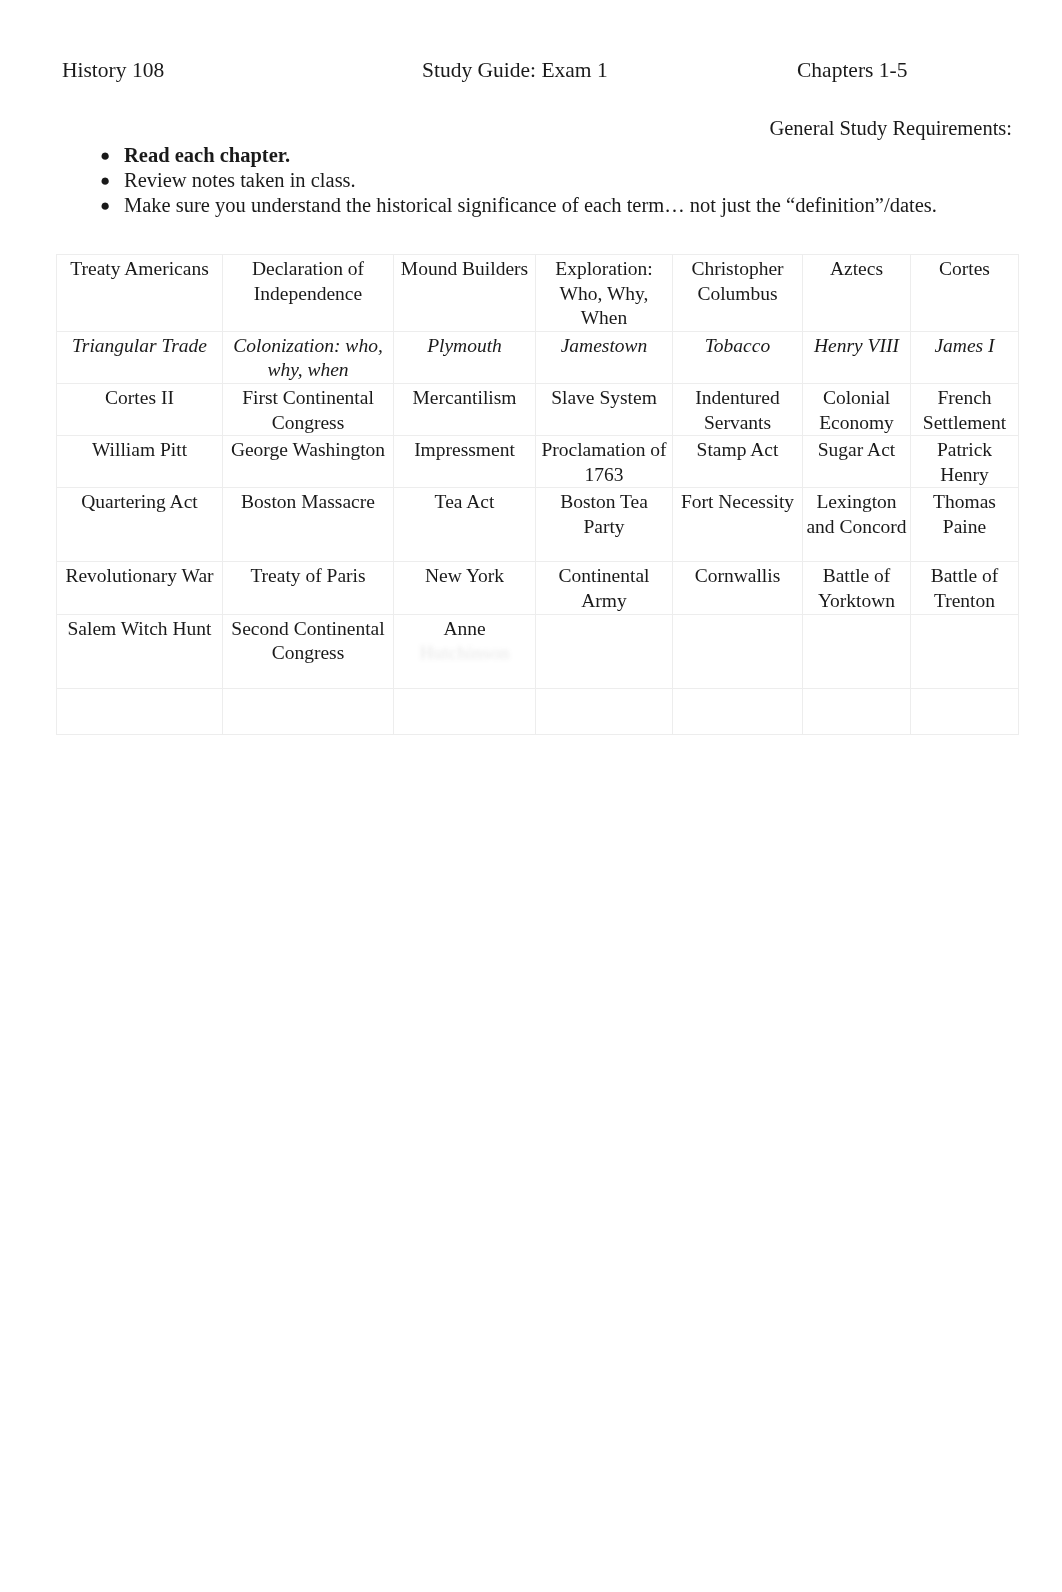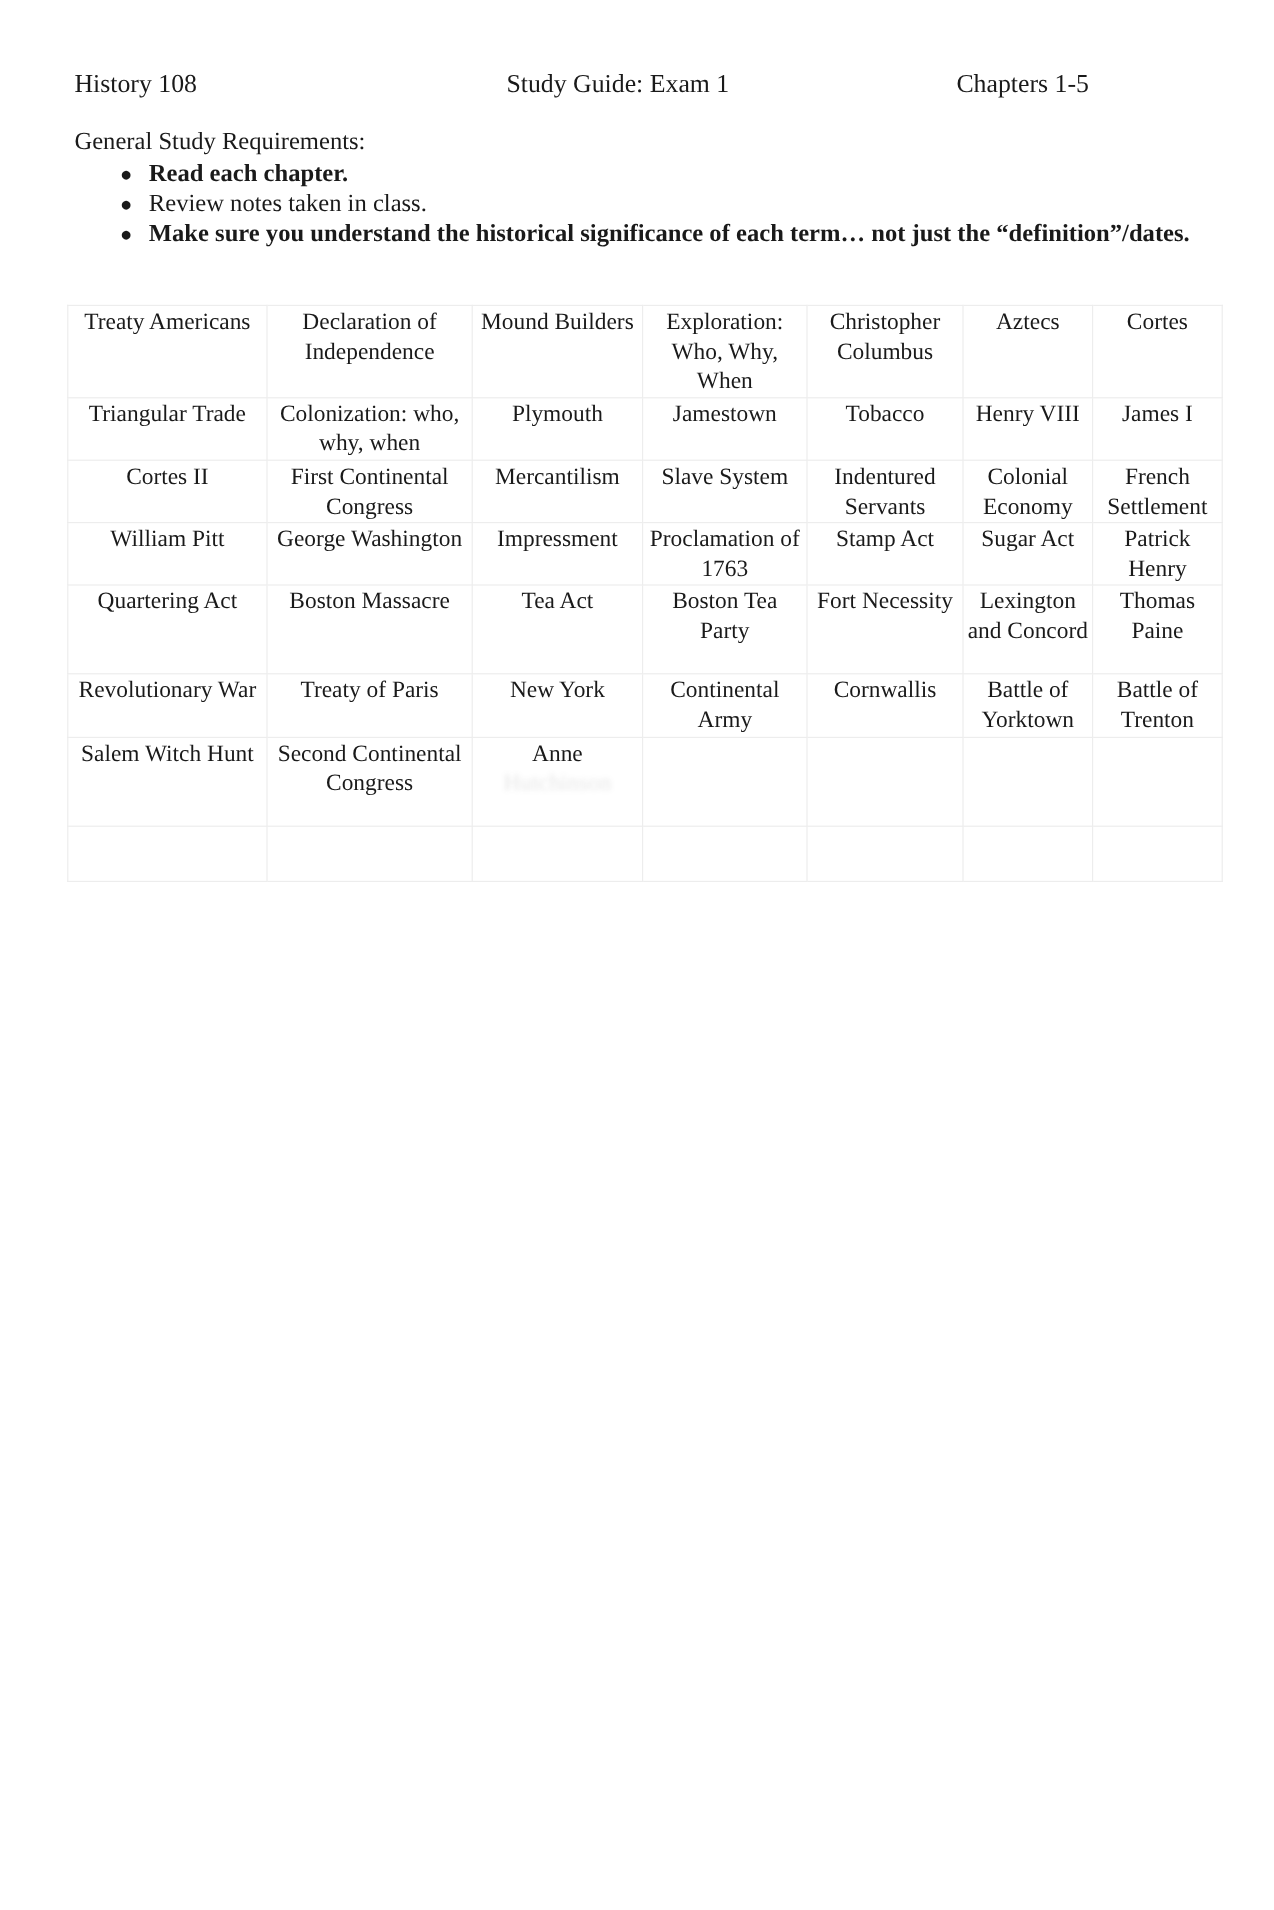--- a/index.html
+++ b/index.html
@@ -50,21 +50,22 @@
   
   .intro {
     position: absolute;
     top: 106px;
     left: 62px;
     width: 950px;
     font-size: 20.5px;
     line-height: 25px;
   }
   .intro-title {
-    margin: 0 0 2px 0;
+    margin: 10px 0 2px 0;
+    text-align: right;
   }
   .bullet-list {
     list-style: none;
     margin: 0;
     padding: 0;
   }
   .bullet-item {
     position: relative;
     padding-left: 62px;
     margin-bottom: 0px;
@@ -72,21 +73,21 @@
   .bullet-dot {
     position: absolute;
     left: 38px;
     top: 0;
     font-size: 17px;
     line-height: 25px;
   }
   .bold { font-weight: bold; }
   .bullet-sub {
     display: block;
-    font-weight: bold;
+    font-weight: normal;
   }
 
   
   .term-table {
     position: absolute;
     top: 254px;
     left: 56px;
     width: 962px;
     border-collapse: collapse;
     table-layout: fixed;
@@ -102,21 +103,21 @@
   }
   .term-table col.c1 { width: 166px; }
   .term-table col.c2 { width: 171px; }
   .term-table col.c3 { width: 142px; }
   .term-table col.c4 { width: 137px; }
   .term-table col.c5 { width: 130px; }
   .term-table col.c6 { width: 108px; }
   .term-table col.c7 { width: 108px; }
 
   .r-h   { height: 74px; }
-  .r-2   { height: 50px; }
+  .r-2   { height: 50px; font-style: italic; }
   .r-3   { height: 50px; }
   .r-4   { height: 51px; }
   .r-5   { height: 74px; }
   .r-6   { height: 50px; margin-top: 36px; }
   .r-7   { height: 74px; }
   .r-8   { height: 46px; }
   .fade-3 { color: rgba(60,60,60,0.13); }
   .fade-4 { color: rgba(60,60,60,0.085); }
   .fade-5 { color: rgba(60,60,60,0.055); }
   .blurB { filter: blur(2.3px); }

